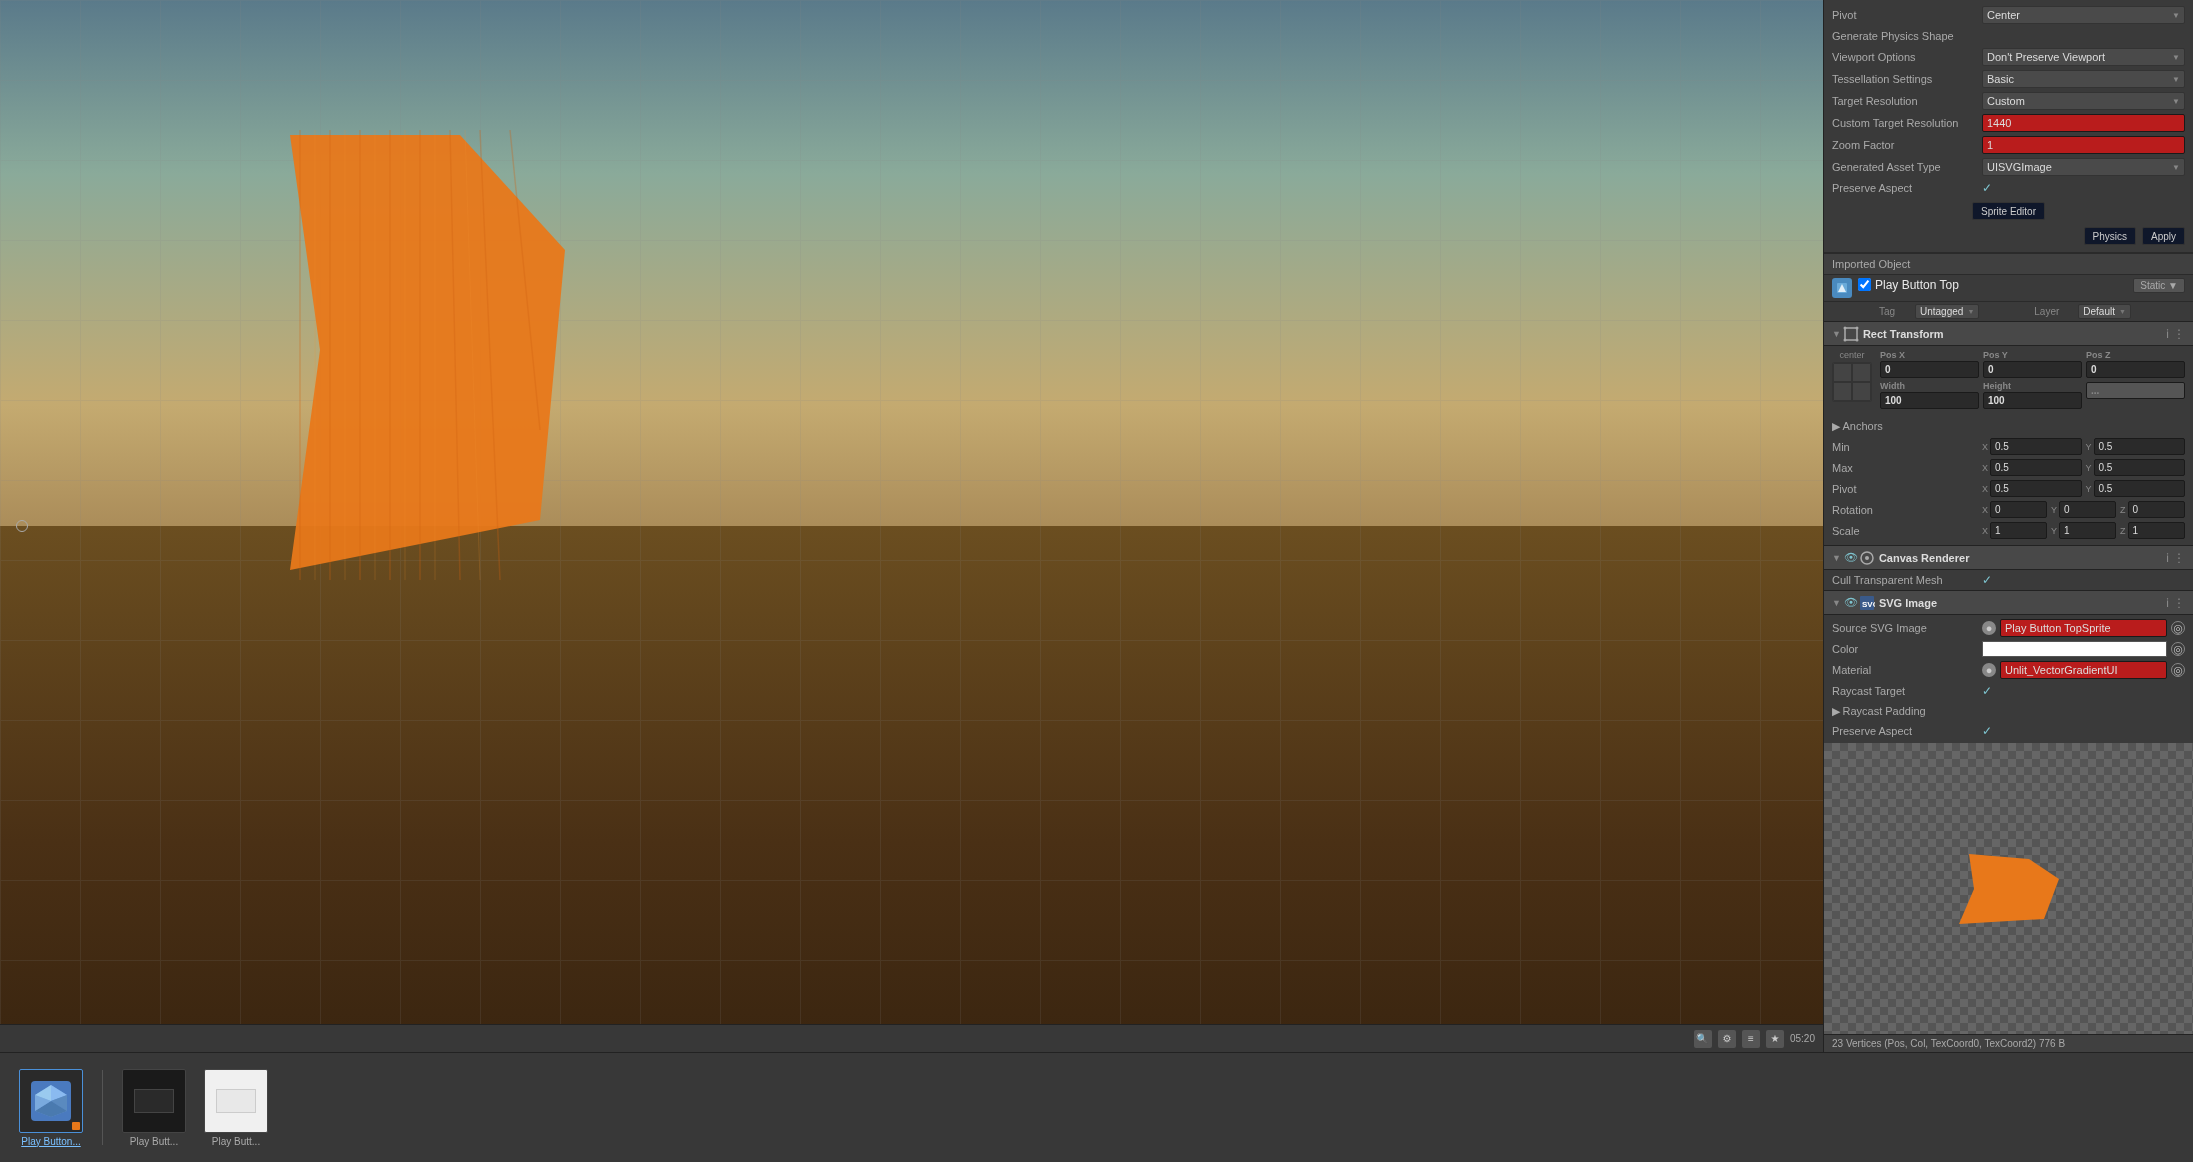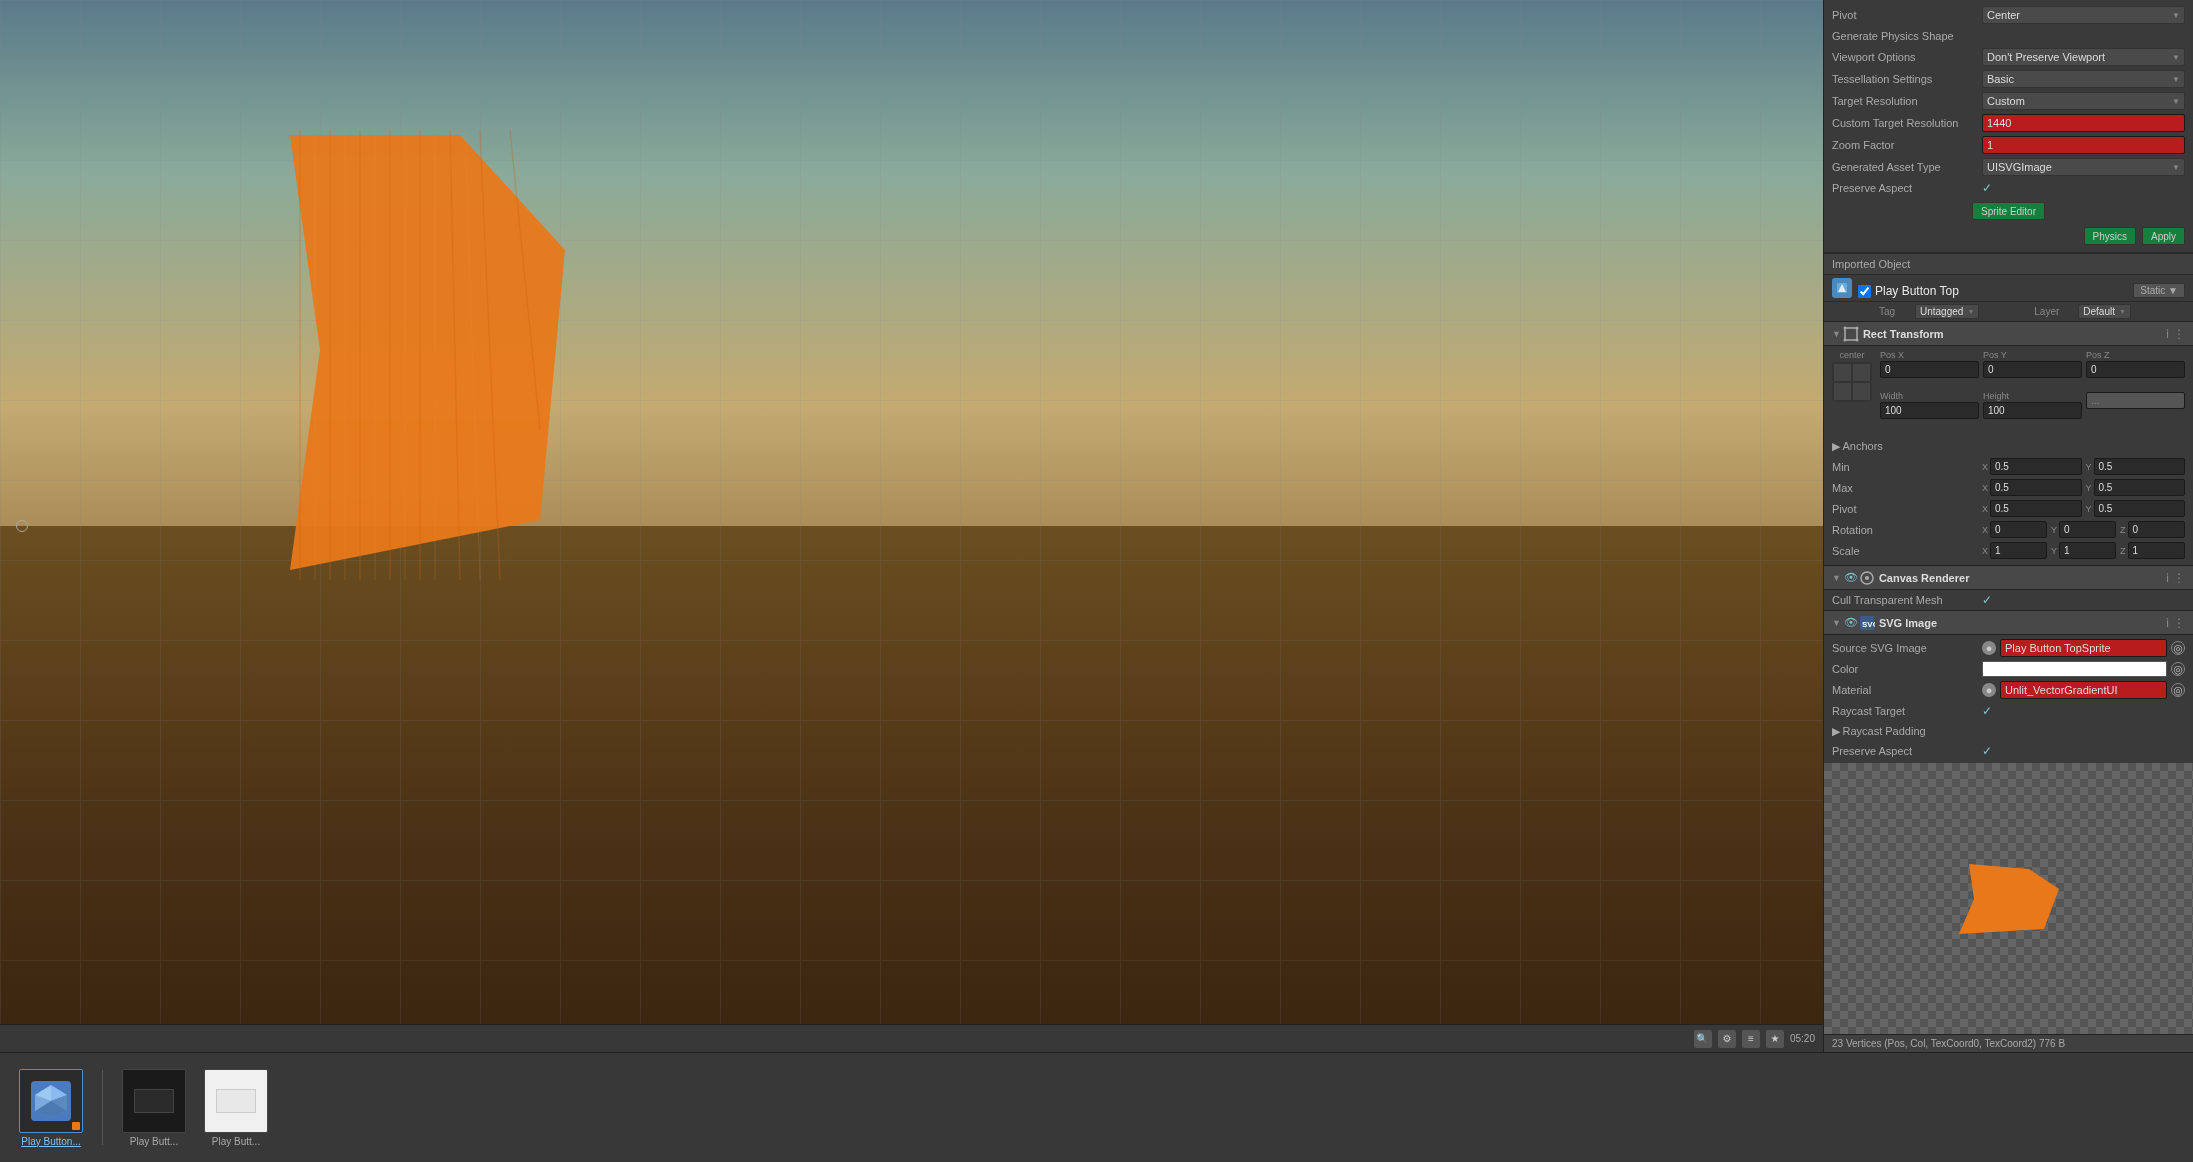--- a/index.html
+++ b/index.html
@@ -164,21 +164,21 @@
       font-size: 9px;
       margin-right: 2px;
     }
 
     .checkbox-checked {
       color: #7ec4cf;
       font-size: 12px;
     }
 
     .btn-small {
-      background: #15803d;
+      background: #0f172a;
       border: 1px solid #333;
       border-radius: 2px;
       color: #ccc;
       padding: 1px 8px;
       font-size: 10px;
       cursor: pointer;
       height: 18px;
     }
 
     
@@ -186,21 +186,21 @@
       background: #404040;
       padding: 4px 8px;
       font-size: 11px;
       color: #aaa;
       border-top: 1px solid #2a2a2a;
       border-bottom: 1px solid #2a2a2a;
     }
 
     .gameobject-row {
       display: flex;
-      align-items: flex-end;
+      align-items: flex-start;
       padding: 3px 8px;
       background: #3a3a3a;
       border-bottom: 1px solid #2a2a2a;
     }
 
     .gameobject-icon {
       width: 20px;
       height: 20px;
       background: #4a8abf;
       border-radius: 3px;
@@ -299,21 +299,22 @@
 
     .dots-menu {
       color: #888;
       font-size: 12px;
       cursor: pointer;
     }
 
     .pos-row {
       display: flex;
       gap: 4px;
-      margin-bottom: 13px;
+      margin-bottom: 3px;
+      font-weight: bold;
     }
 
     .pos-field {
       flex: 1;
       display: flex;
       flex-direction: column;
     }
 
     .pos-field-label {
       font-size: 9px;

